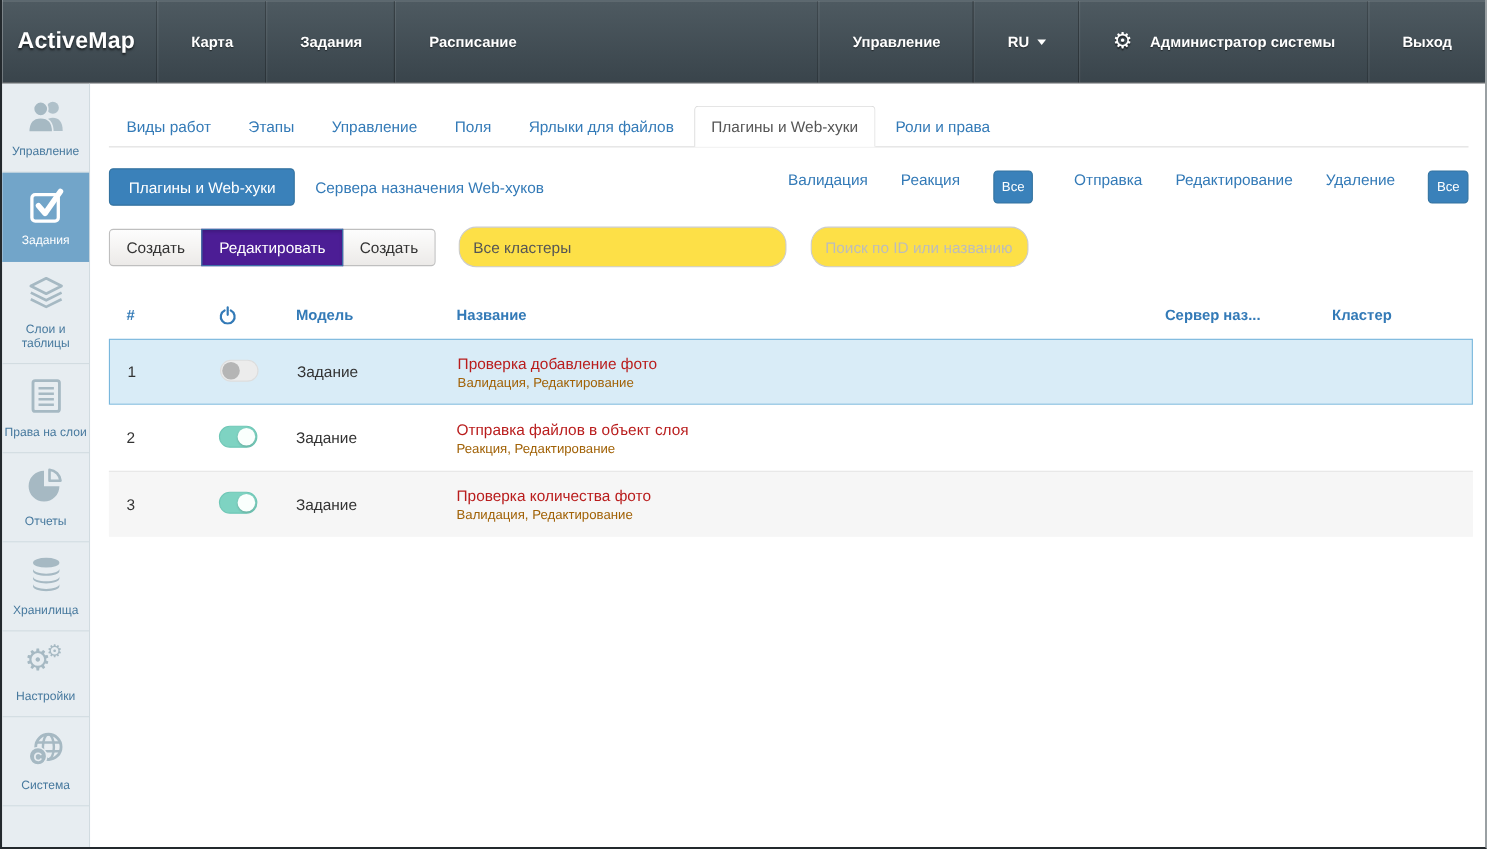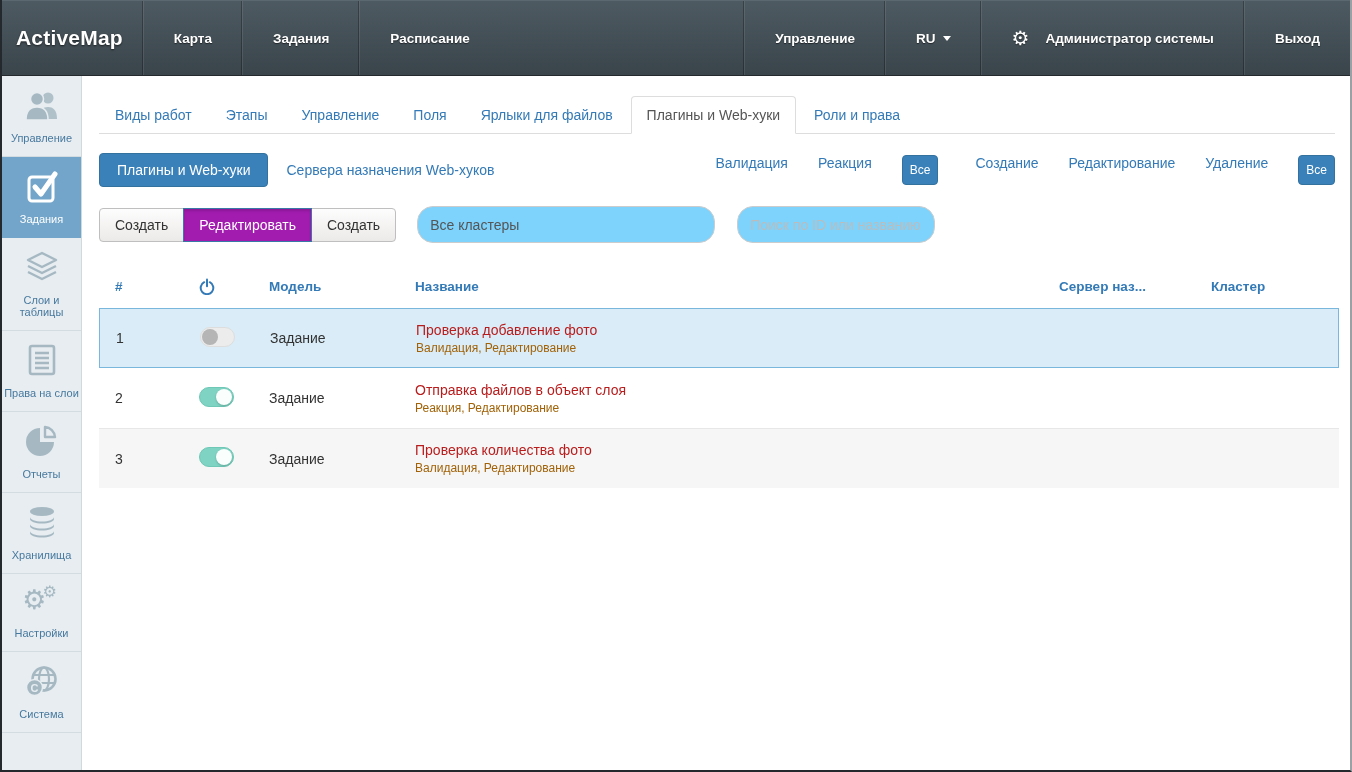--- a/index.html
+++ b/index.html
@@ -83,26 +83,26 @@
   
   .toolbar { display: flex; align-items: center; margin-top: 19px; }
   .btn-group { display: flex; justify-content: center; }
   .btn {
     background: linear-gradient(#fdfdfd, #eceae8); border: 1px solid #bfbfbf;
     color: #333; padding: 8px 15px; font-size: 14px; cursor: pointer; margin-left: -1px;
   }
   .btn:first-child { border-radius: 4px 0 0 4px; margin-left: 0; }
   .btn:last-child { border-radius: 0 4px 4px 0; }
   .btn.active {
-    background: #a21caf; color: #fff; border-color: #3a78a8;
+    background: #4c1d95; color: #fff; border-color: #3a78a8;
     box-shadow: inset 0 2px 3px rgba(0,0,0,.15); z-index: 1;
   }
   .input {
     height: 37px; border: 1px solid #ccc; border-radius: 16px; padding: 8px 12px;
-    font-size: 14px; font-family: inherit; color: #555; background: #7dd3fc;
+    font-size: 14px; font-family: inherit; color: #555; background: #fde047;
   }
   .cluster-input { width: 298px; margin-left: 21px; }
   .search-input { width: 198px; margin-left: 22px; }
   .search-input::placeholder { color: #bcbcbc; opacity: 1; }
   
   .table { margin-top: 21px; width: 1240px; }
   .thead { display: flex; align-items: center; height: 44px; color: #337ab7; font-weight: bold; font-size: 13.5px; }
   .cell { padding: 0 8px; }
   .col-num   { width: 80px; padding-left: 16px; }
   .col-power { width: 82px; padding-left: 20px; }
@@ -255,21 +255,21 @@
       <div class="tab">Роли и права</div>
     </div>
 
     <div class="subnav">
       <button class="btn-primary">Плагины и Web-хуки</button>
       <a class="link">Сервера назначения Web-хуков</a>
       <div class="filters">
         <span class="flink">Валидация</span>
         <span class="flink">Реакция</span>
         <button class="btn-all">Все</button>
-        <span class="flink" style="margin-left:37px">Создание</span>
+        <span class="flink" style="margin-left:37px">Отправка</span>
         <span class="flink">Редактирование</span>
         <span class="flink">Удаление</span>
         <button class="btn-all">Все</button>
       </div>
     </div>
 
     <div class="toolbar">
       <div class="btn-group">
         <button class="btn">Создать</button>
         <button class="btn active">Редактировать</button>

